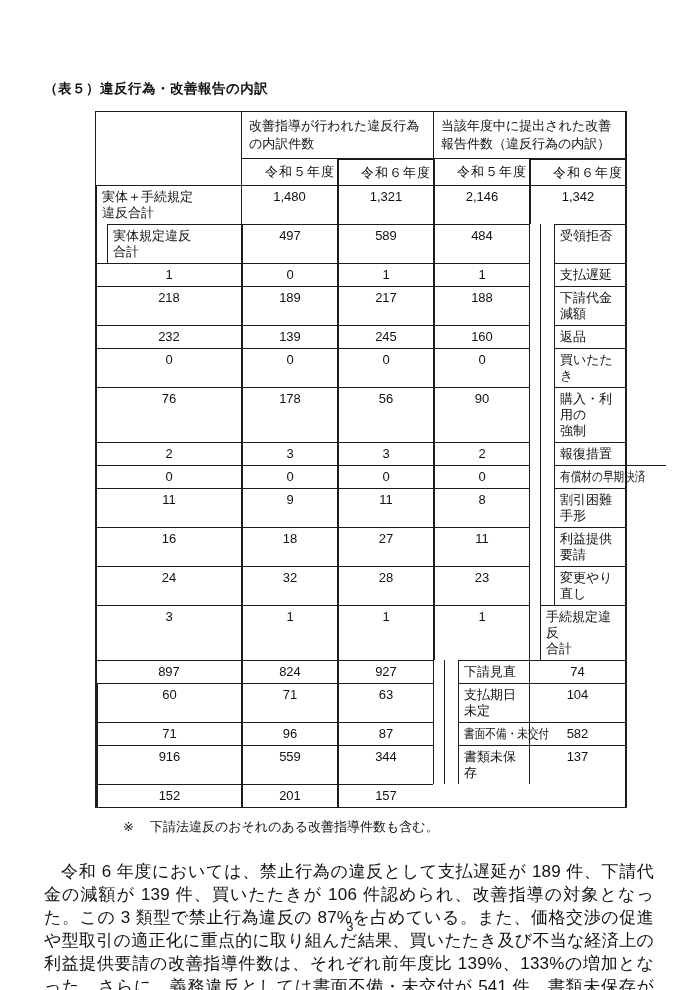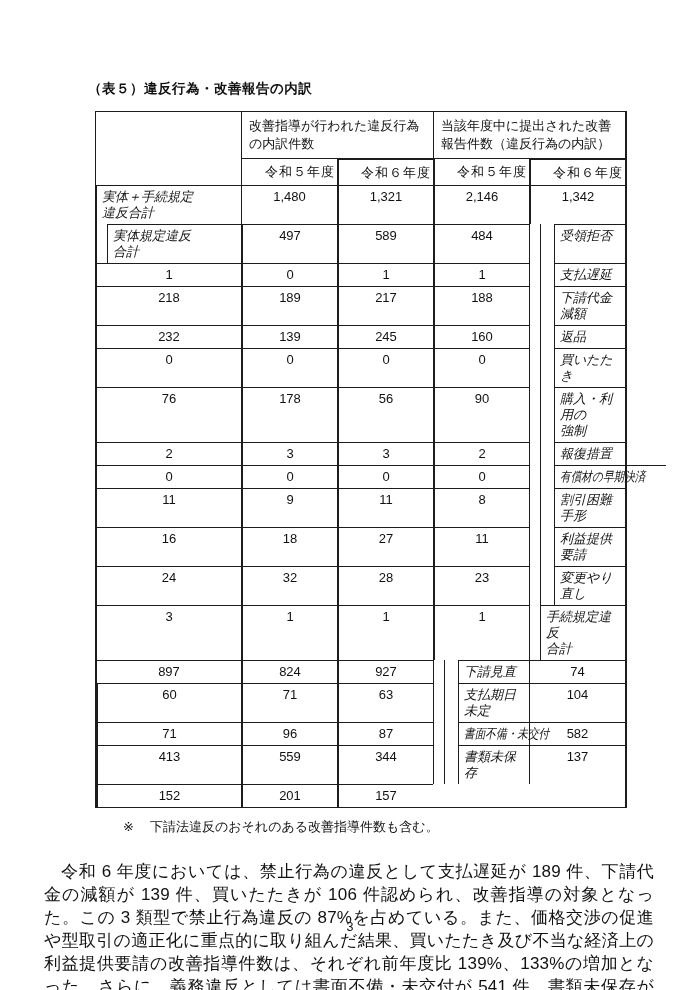--- a/index.html
+++ b/index.html
@@ -6,21 +6,21 @@
   .page {
     position:relative;
     width:700px; height:990px;
     background:#ffffff;
     color:#111111;
     font-family:"Liberation Sans","DejaVu Sans",sans-serif;
     box-sizing:border-box;
     overflow:hidden;
   }
   .doc-title {
-    margin:0 0 0 88px;
+    margin:0 0 0 44px;
     padding-top:80px;
     font-size:13.5px;
     font-weight:bold;
     letter-spacing:0.5px;
   }
   
   .tbl {
     display:grid;
     grid-template-columns:145px 96px 96px 96px 96px;
     width:529px;
@@ -41,21 +41,20 @@
   .sub.s3 { grid-column:4; grid-row:2; border-left-width:2px; }
   .sub.s4 { grid-column:5; grid-row:2; border-left-width:2px; border-top-width:2px; }
   
   .lcell { display:flex; align-items:stretch; border-top:none; padding:0; }
   .strip  { width:10px; border-right:1px solid #1c1c1c; flex:none; }
   .stripB { width:13px; border-right:1px solid #1c1c1c; flex:none; }
   .ltxt {
     flex:1; border-top:1px solid #1c1c1c;
     padding:3px 2px 3px 5px; line-height:16px;
     white-space:pre-line;
-    font-style:italic;
   }
   .cnd { display:inline-block; transform:scaleX(0.82); transform-origin:0 50%; white-space:nowrap; }
   .num { text-align:center; padding:3px 2px; line-height:16px; }
   .num.col2, .num.col3, .num.col4 { border-left-width:2px; }
   
   .note {
     display:flex; gap:16px;
     margin:10px 0 0 123px;
     font-size:13px; line-height:18px;
   }
@@ -231,21 +230,21 @@
       <div class="cell num col1">104</div>
       <div class="cell num col2">71</div>
       <div class="cell num col3">96</div>
       <div class="cell num col4">87</div>
       <div class="cell lcell">
         <span class="strip"></span>
         <span class="stripB"></span>
         <div class="ltxt"><span class="cnd">書面不備・未交付</span></div>
       </div>
       <div class="cell num col1">582</div>
-      <div class="cell num col2">413</div>
+      <div class="cell num col2">916</div>
       <div class="cell num col3">559</div>
       <div class="cell num col4">344</div>
       <div class="cell lcell">
         <span class="strip"></span>
         <span class="stripB"></span>
         <div class="ltxt">書類未保存</div>
       </div>
       <div class="cell num col1">137</div>
       <div class="cell num col2">152</div>
       <div class="cell num col3">201</div>

